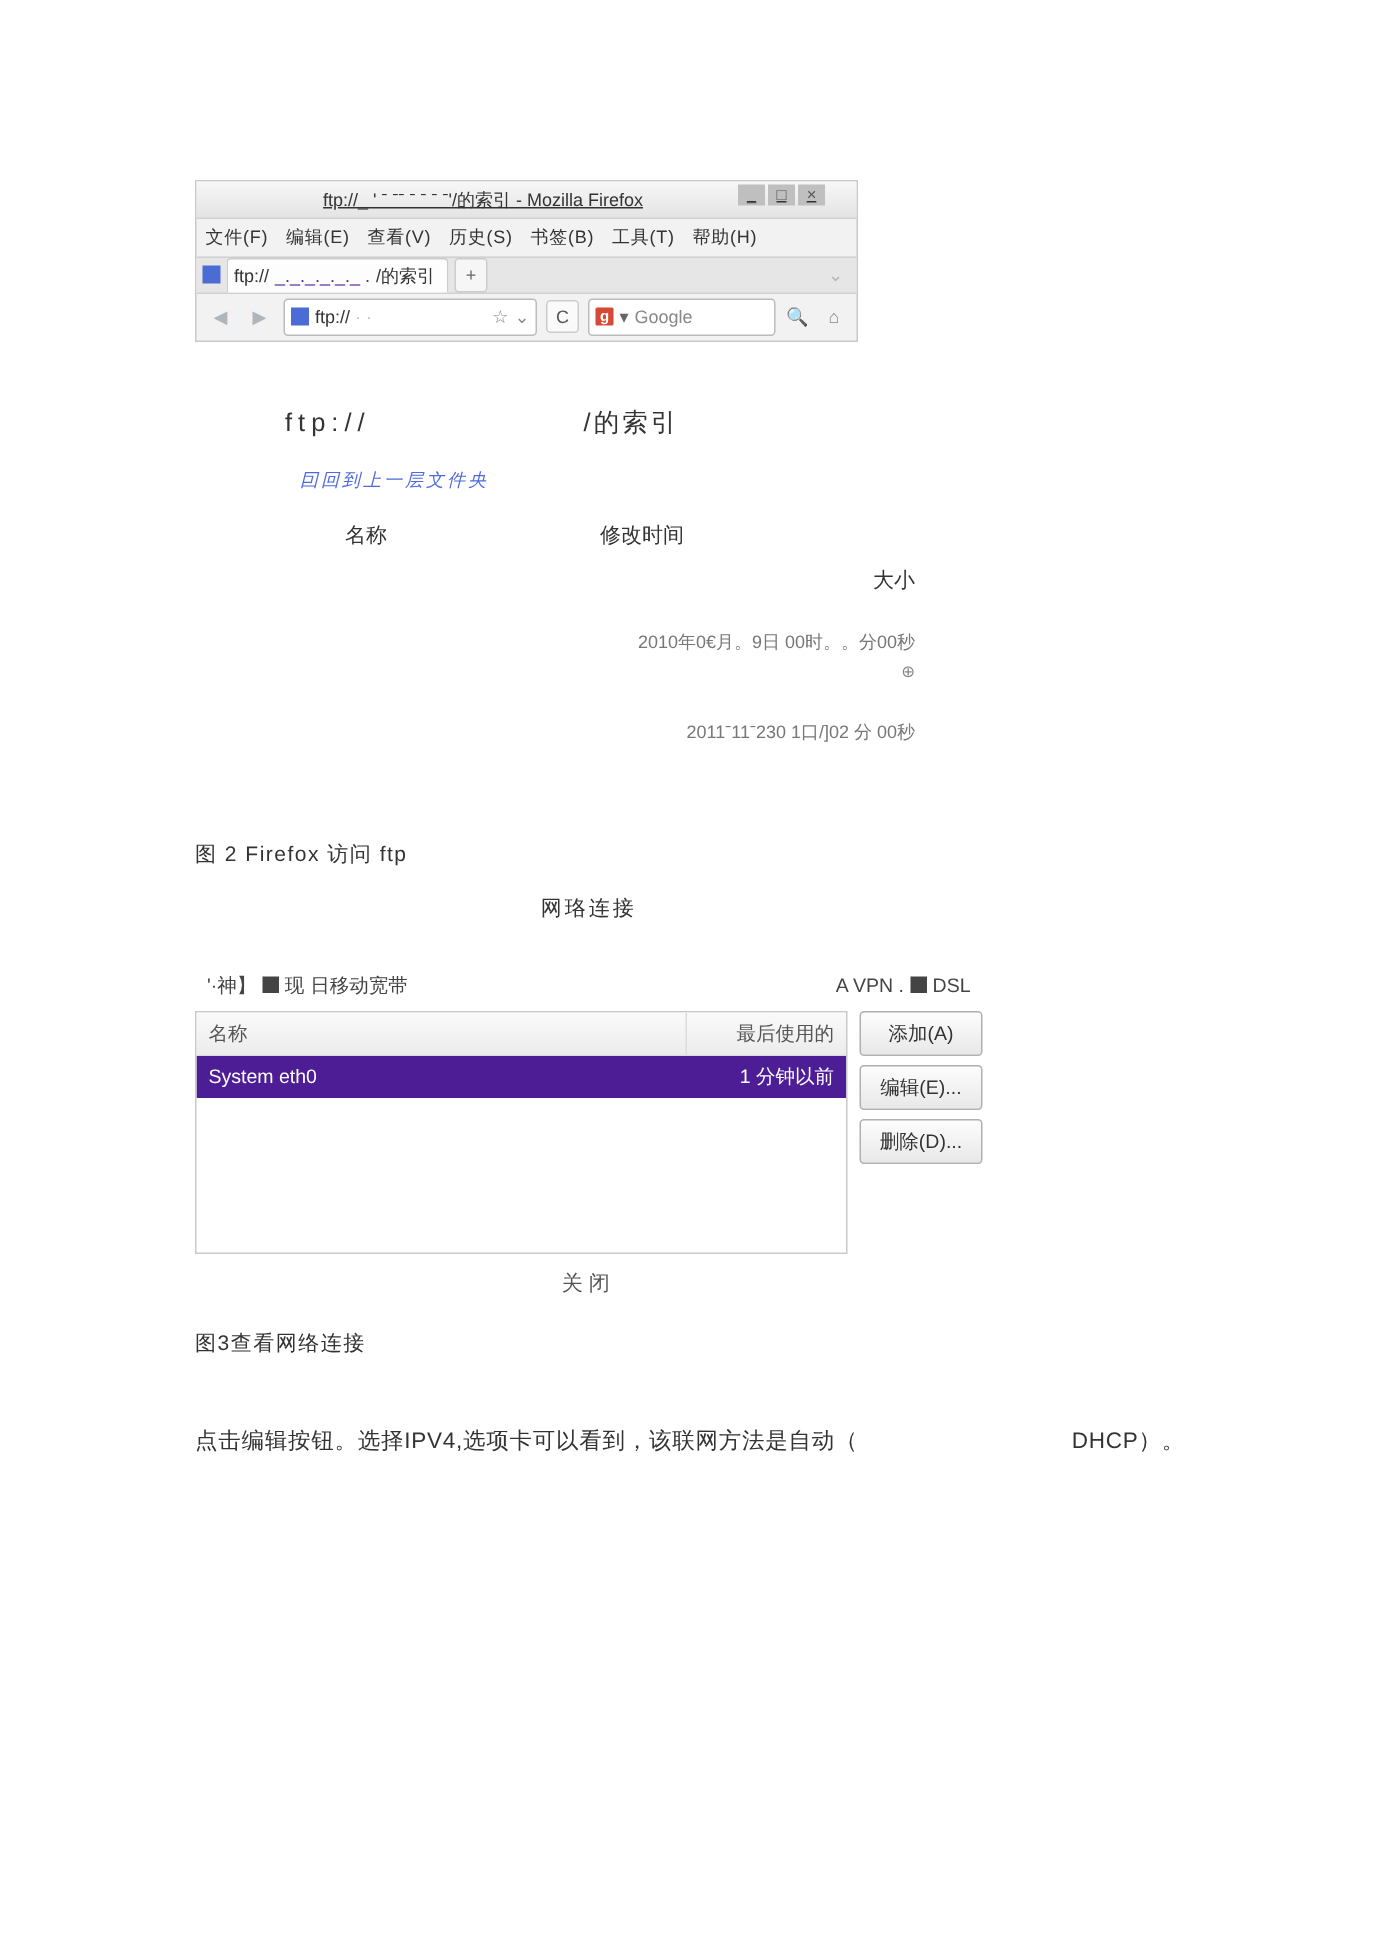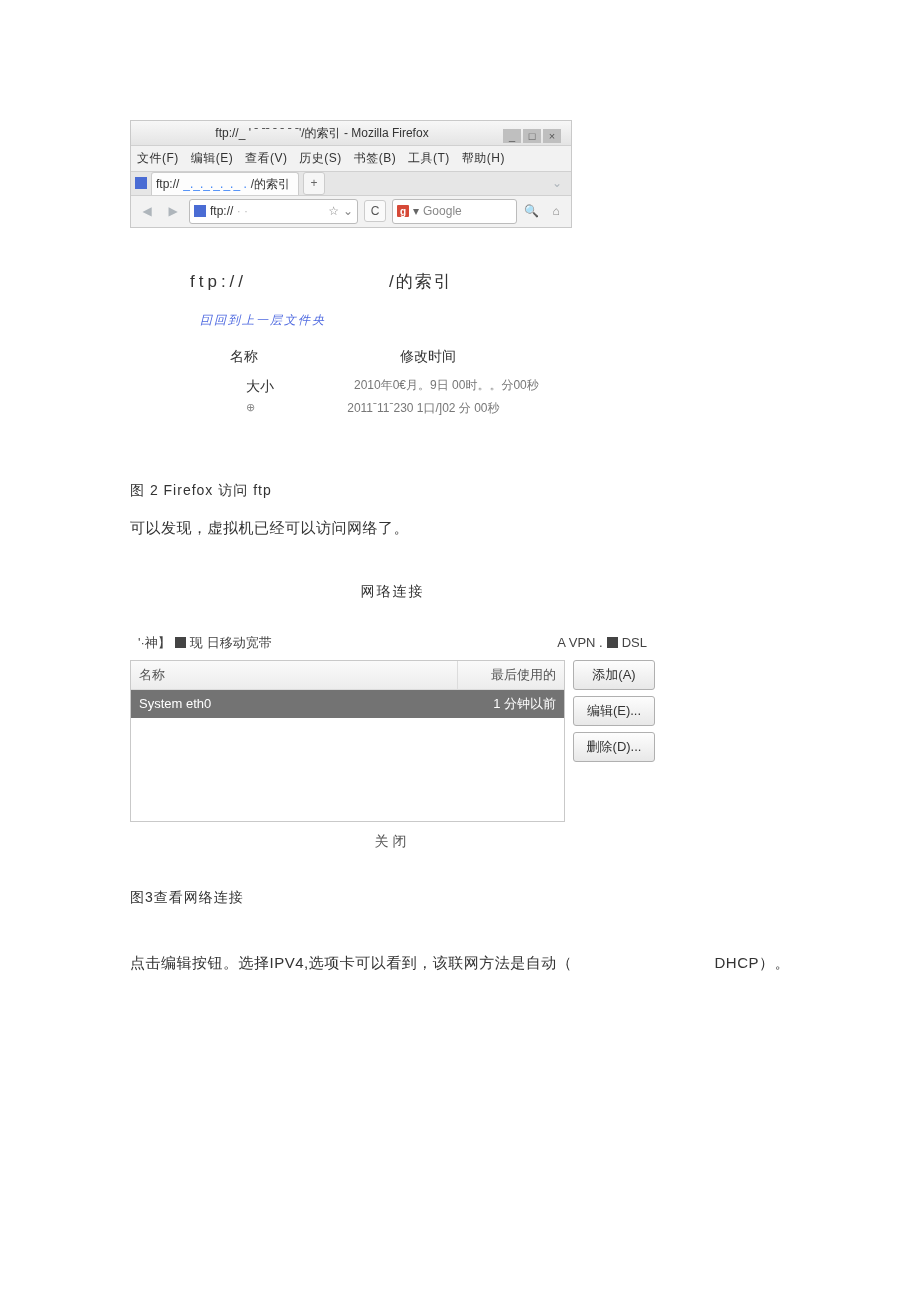--- a/index.html
+++ b/index.html
@@ -18,24 +18,25 @@
   
   .ffwin {
     width: 440px;
     border: 1px solid #c9c9c9;
     background: #f2f2f2;
     font-family: "SimSun", sans-serif;
     font-size: 12px;
   }
   .titlebar {
     display: flex;
-    align-items: flex-end;
-    padding: 2px 10px;
+    align-items: flex-start;
+    padding: 2px 21px;
     background: linear-gradient(#f7f7f7, #e4e4e4);
     border-bottom: 1px solid #d0d0d0;
+    text-decoration: underline;
   }
   .titlebar .ttext {
     flex: 1;
     text-align: center;
     color: #333;
   }
   .winbtns { display: flex; gap: 2px; }
   .winbtn {
     width: 18px; height: 14px;
     background: #bfbfbf;
@@ -117,21 +118,21 @@
     width: 420px;
     font-size: 13px;
   }
   .lpath { display:flex; gap:6px; align-items:baseline; margin-bottom: 14px; color:#333;}
   .lpath .big { font-size: 17px; letter-spacing: 2px;}
   .uplink { color:#4f6ae0; font-size:12px; margin-bottom: 14px; letter-spacing: 2px;}
   .lhead { display:flex; margin: 12px 0 6px 40px; width: 320px;}
   .lhead .c1 { width: 170px; font-size:14px;}
   .lhead .c2 { font-size:14px;}
   .lrow { margin-left: 130px; color:#777; font-size:12px;}
-  .lfoot { display:flex; align-items:flex-start; gap: 10px; margin-left:56px;}
+  .lfoot { display:flex; align-items:flex-end; gap: 10px; margin-left:40px;flex-direction:column;}
   .lfoot .lbl { font-size:14px;}
   .lfoot .sym { font-size:11px; color:#888;}
 
   
   .figcap { font-size:14px; color:#333; letter-spacing:1px; margin: 60px 0 12px 0;}
   .bodytxt { font-size:15px; color:#333; letter-spacing:0.5px; margin: 0 0 40px 0;}
   h2.sechead { font-family: Consolas, "SimSun", monospace; font-size: 22px; letter-spacing: 2px; margin: 0 0 50px 0; font-weight: normal;}
   .sechead .no { font-family: Consolas, monospace; }
 
   
@@ -151,21 +152,21 @@
     overflow:hidden;
   }
   .lbhead {
     display:flex; color:#555; font-size:13px;
     border-bottom:1px solid #dcdcdc;
     background: linear-gradient(#fafafa,#ececec);
   }
   .lbcol1 { flex:1; padding:3px 8px; border-right:1px solid #dcdcdc;}
   .lbcol2 { width:90px; padding:3px 8px; text-align:right;}
   .rowsel {
-    display:flex; background:#737373; color:#fff;gap:24px;
+    display:flex; background:#4c1d95; color:#fff;gap:24px;
   }
   .rowsel .r1 { flex:1; padding:3px 8px;}
   .rowsel .r2 { width:90px; padding:3px 8px; text-align:right;}
   .btncol { display:flex; flex-direction:column; gap: 6px;}
   .dlgbtn {
     width: 80px;
     padding: 3px 0;
     text-align:center;
     border:1px solid #b0b0b0;
     background: linear-gradient(#fdfdfd,#e8e8e8);
@@ -204,21 +205,21 @@
       <span class="menuitem">查看(V)</span>
       <span class="menuitem">历史(S)</span>
       <span class="menuitem">书签(B)</span>
       <span class="menuitem">工具(T)</span>
       <span class="menuitem">帮助(H)</span>
     </div>
     <div class="tabbar">
       <span class="favicon"></span>
       <span class="tab">
         <span>ftp://</span>
-        <span style="color:#3b82f6;">_._._._._._ .</span>
+        <span style="color:#4c1d95;">_._._._._._ .</span>
         <span>/的索引</span>
       </span>
       <span class="plusTab">+</span>
       <span style="flex:1"></span>
       <span class="navbtn">⌄</span>
     </div>
     <div class="navrow">
       <span class="navbtn">◀</span>
       <span class="navbtn">▶</span>
       <span class="urlbar">
@@ -258,21 +259,20 @@
       <span class="lrow" style="margin-left:0;">2010年0€月。9日 00时。。分00秒</span>
     </div>
     <div class="lfoot">
       <span class="sym">⊕</span>
       <span style="width:72px;"></span>
       <span class="lrow" style="margin-left:0;">2011ˉ11ˉ230 1口/]02 分 00秒</span>
     </div>
   </div>
 
   <div class="figcap">图 2 Firefox 访问 ftp</div>
-  <div class="bodytxt">可以发现，虚拟机已经可以访问网络了。</div>
 
 
   <div class="netwin">
     <div class="nettitle">网珞连接</div>
     <div class="nettabs">
       <span class="nttab">'·神】</span>
       <span class="nttab">
           <span class="sq"></span>
           <span>现</span>
         </span>
@@ -299,21 +299,21 @@
         <div class="dlgbtn">添加(A)</div>
         <div class="dlgbtn">编辑(E)...</div>
         <div class="dlgbtn">删除(D)...</div>
       </div>
     </div>
     <div class="netfoot">
       <span>关闭</span>
     </div>
   </div>
 
-  <div class="figcap" style="margin-top:32px;">图3查看网络连接</div>
+  <div class="figcap" style="margin-top:17px;">图3查看网络连接</div>
 
   <div class="dhcp-line">
     <span>点击编辑按钮。选择IPV4,选项卡可以看到，该联网方法是自动（</span>
     <span class="gap"></span>
     <span>DHCP）。</span>
   </div>
 
 </div>
 
 </body></html>

